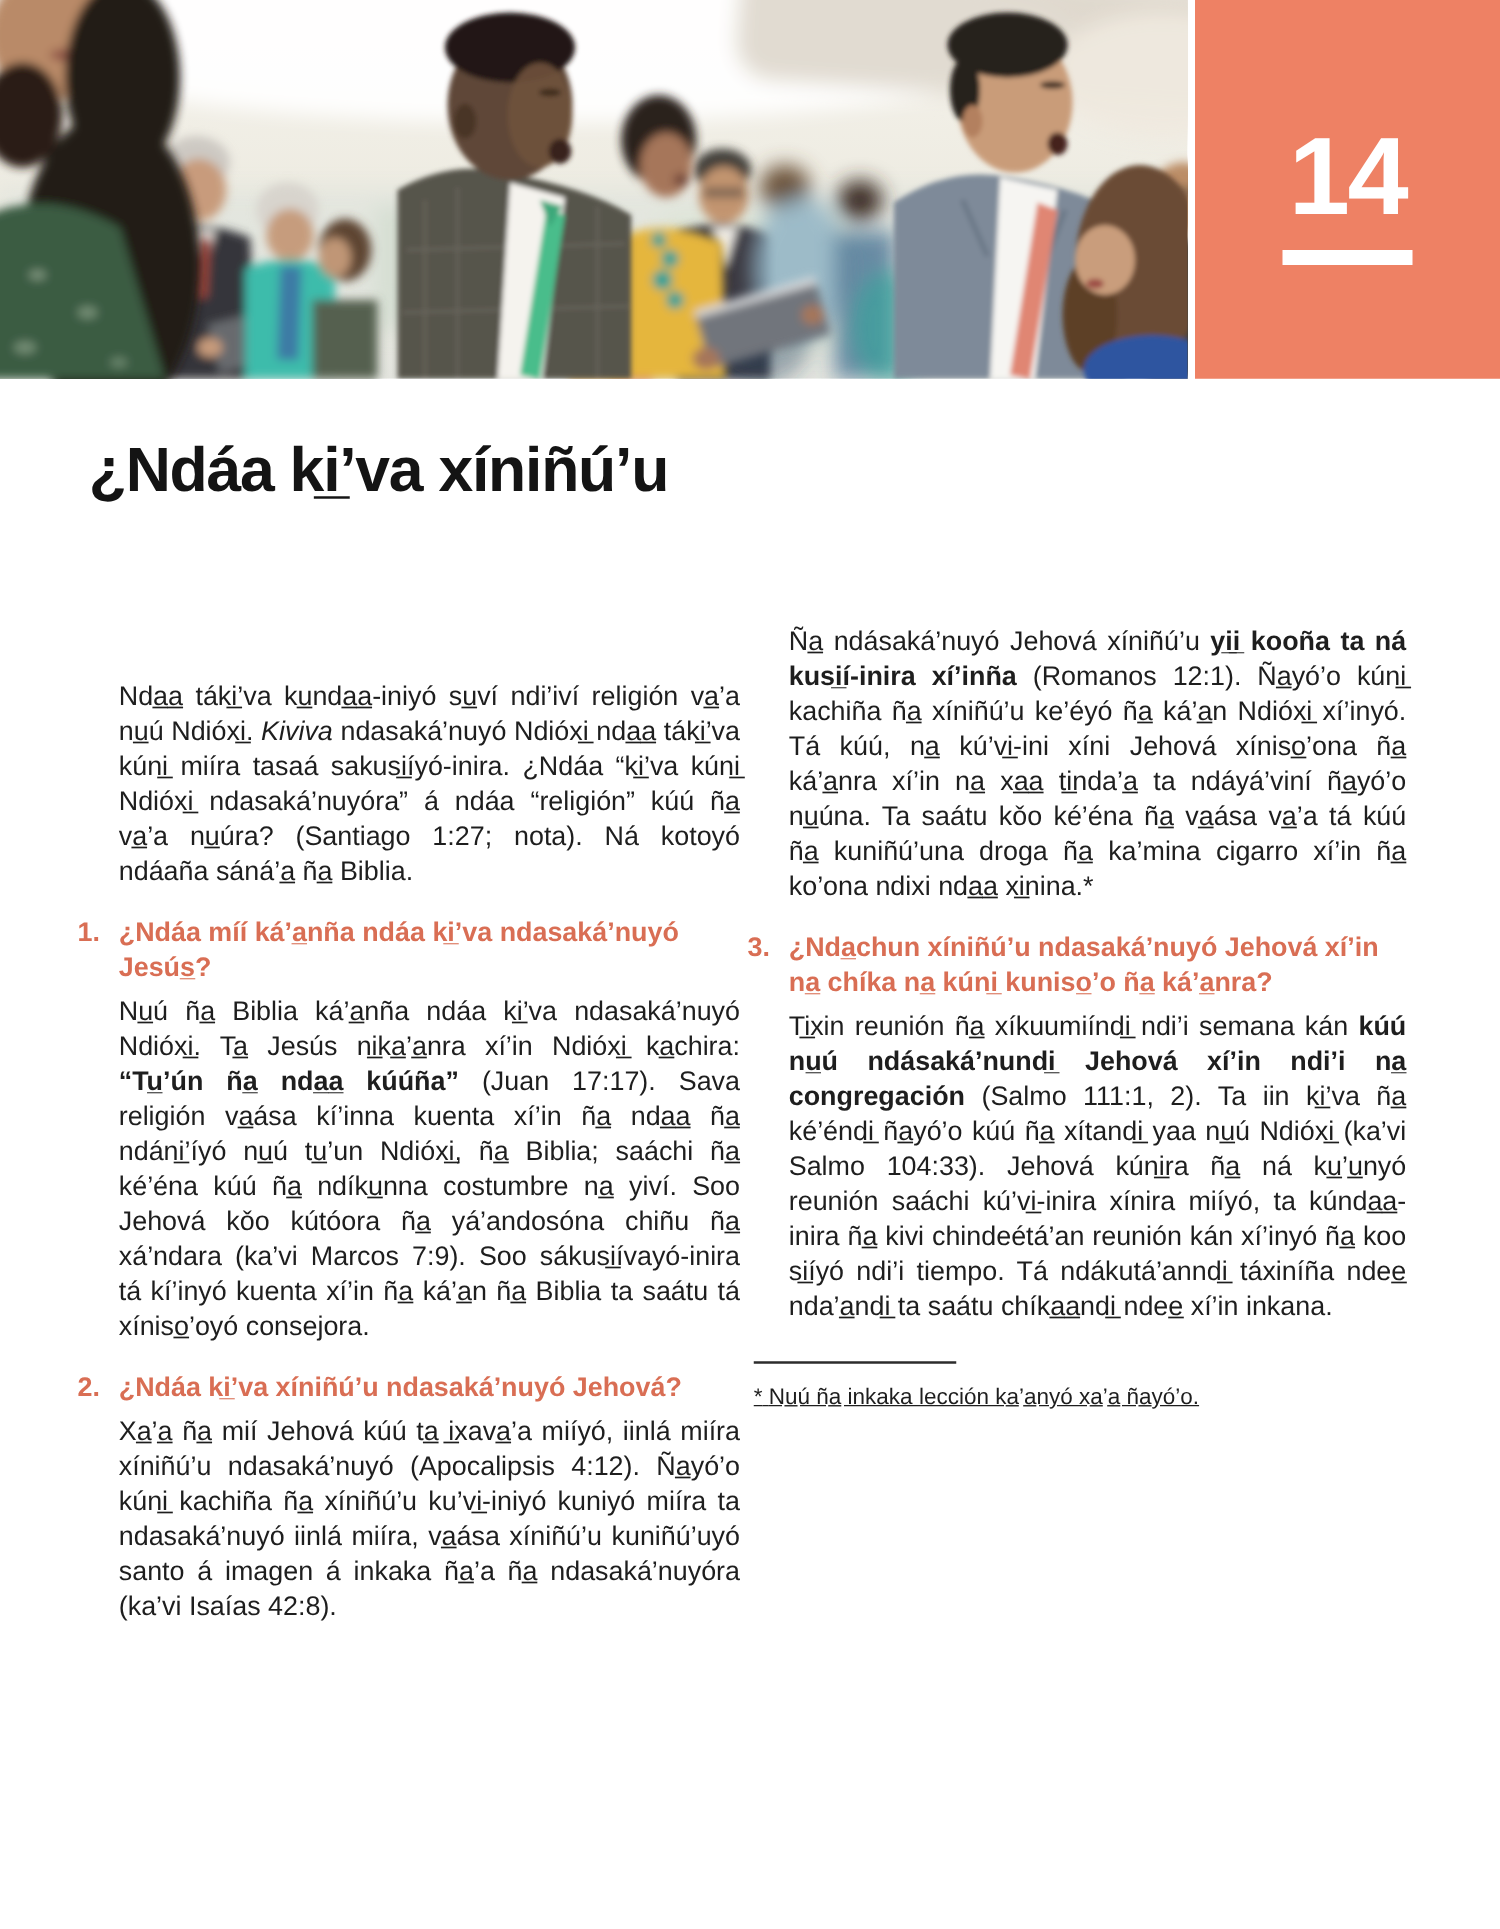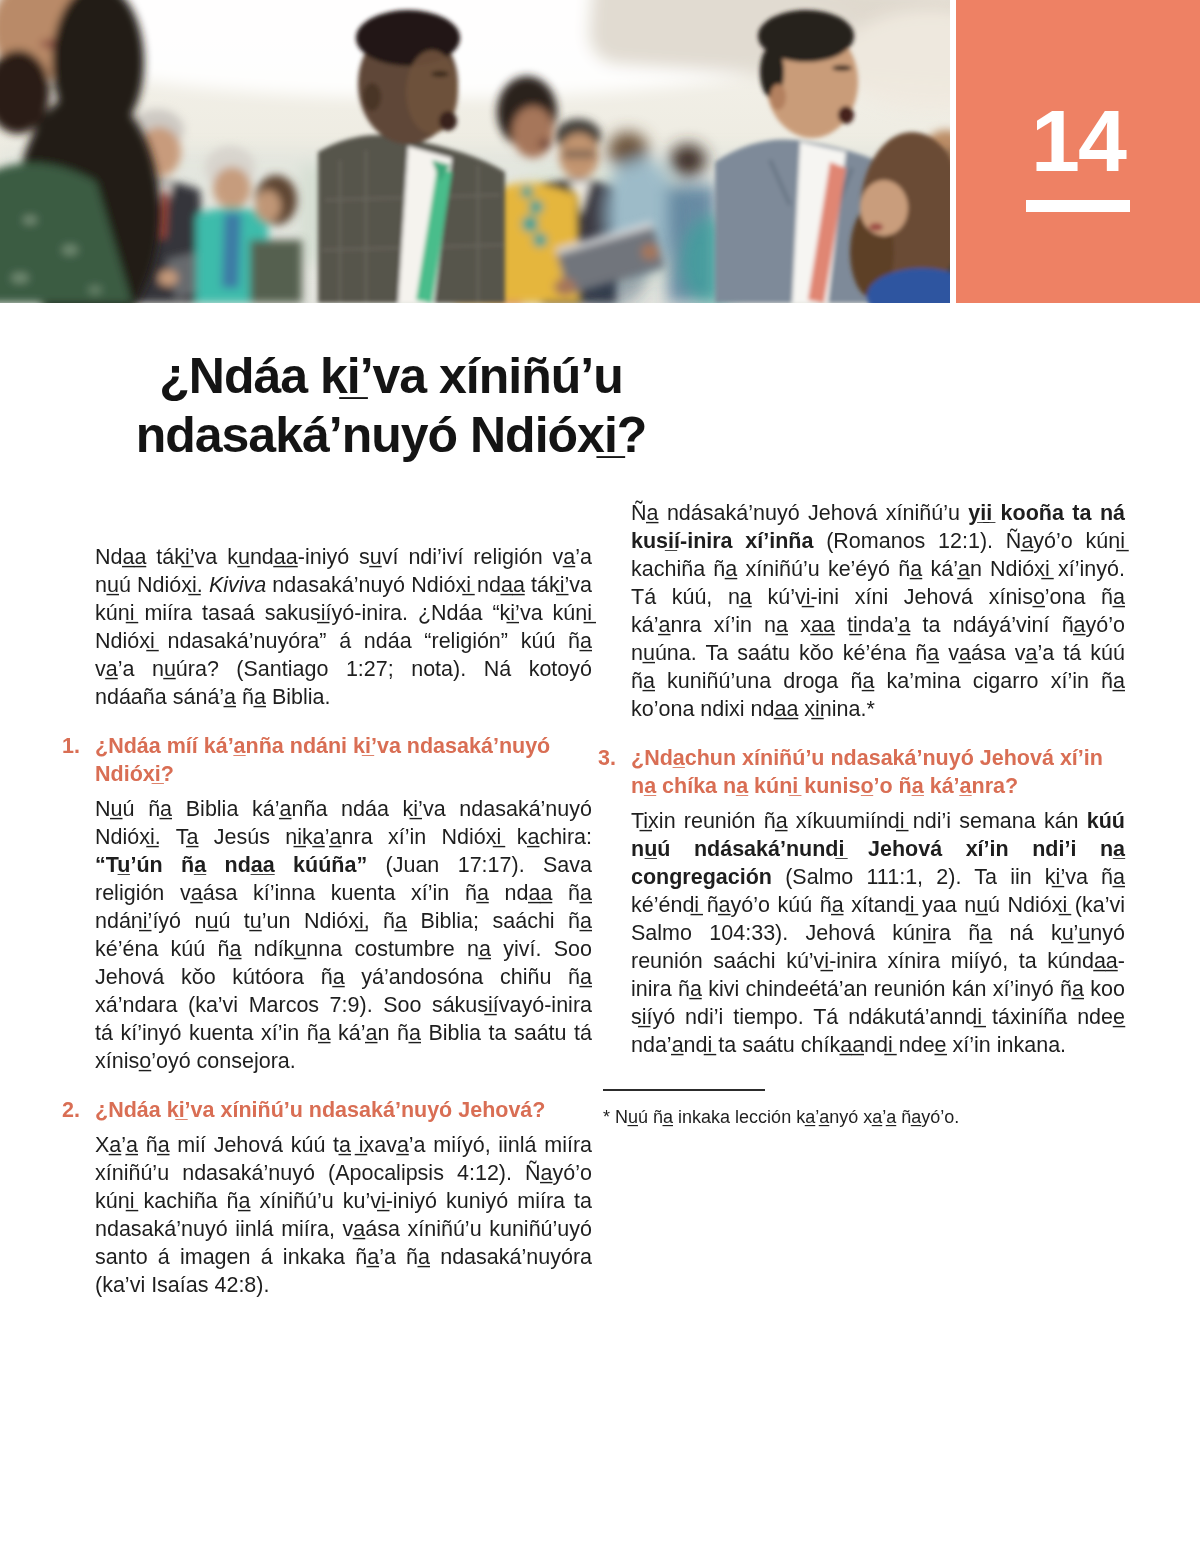--- a/index.html
+++ b/index.html
@@ -6,32 +6,32 @@
   :root{--accent:#ee8164;--qcolor:#d96e54;}
   .page{position:relative;width:1200px;height:1543px;background:#fff;overflow:hidden;
         font-family:"Liberation Sans","DejaVu Sans",sans-serif;color:#1e1e1e;padding-left:46px;}
   .photo{position:absolute;left:0;top:0;width:950px;height:303px;overflow:hidden;}
   .photo svg{display:block;}
   .badge{position:absolute;left:956px;top:0;width:244px;height:303px;background:var(--accent);}
   .lesson-number{position:absolute;top:97px;left:0;width:100%;text-align:center;
         font-size:88px;line-height:88px;font-weight:700;color:#ffffff;letter-spacing:-2px;}
   .lesson-underline{position:absolute;top:200px;left:70px;width:104px;height:12px;background:#ffffff;}
   .title{position:absolute;left:71px;top:347px;margin:0;width:640px;
-        font-size:50px;line-height:59px;font-weight:700;letter-spacing:-1px;color:#141414;text-align:center;}
+        font-size:50px;line-height:59px;font-weight:700;letter-spacing:-1px;color:#141414;}
   .col{position:absolute;top:499px;font-size:21.5px;line-height:28px;}
   .col1{left:62px;width:530px;margin-top:44px;}
   .col2{left:598px;width:527px;}
   p.body{margin:0 0 0 33px;text-align:justify;}
   .question{margin-top:21px;}
   .qhead{display:flex;font-weight:700;color:var(--qcolor);margin:0 0 7px 0;text-align:left;}
   .qnum{flex:0 0 33px;}
   .qtext{flex:1;}
   .b{font-weight:700;}
   .i{font-style:italic;}
-  .footnote{margin:30px 0 0 5px;font-size:18px;line-height:23px;}
+  .footnote{margin:30px 0 0 5px;font-size:18px;line-height:23px;text-decoration:underline;}
   .fn-rule{width:162px;height:2px;background:#2c2c2c;margin-bottom:15px;}
   .fn-text{margin:0;padding-left:17px;text-indent:-17px;}
 </style>
 </head>
 <body>
 
 <div class="page">
 
   <div class="photo">
     <svg width="950" height="303" viewBox="0 0 950 303" xmlns="http://www.w3.org/2000/svg">
@@ -175,29 +175,29 @@
         <ellipse cx="95" cy="290" rx="7" ry="4" fill="#dfe7d2" opacity="0.3"></ellipse>
       </g>
     </svg>
   </div>
 
   <div class="badge">
     <div class="lesson-number">14</div>
     <div class="lesson-underline"></div>
   </div>
 
-  <h1 class="title"><span>¿Ndáa ki̲’va xíniñú’u</span><br><span>ndasaká’nuyó Ndióxi̲?</span></h1>
+  <h1 class="title"><span>¿Ndáa ki̲’va xíniñú’u</span><br></h1>
 
   <div class="col col1">
     <p class="body intro"><span>Nda̲a̲ táki̲’va ku̲nda̲a̲-iniyó su̲ví ndi’iví religión va̲’a nu̲ú Ndióxi̲. </span><span class="i">Kiviva</span><span> ndasaká’nuyó Ndióxi̲ nda̲a̲ táki̲’va kúni̲ miíra tasaá sakusi̲íyó-inira. ¿Ndáa “ki̲’va kúni̲ Ndióxi̲ ndasaká’nuyóra” á ndáa “religión” kúú ña̲ va̲’a nu̲úra? (Santiago 1:27; nota). Ná kotoyó ndáaña sáná’a̲ ña̲ Biblia.</span></p>
 
     <div class="question">
       <div class="qhead">
         <span class="qnum">1.</span>
-        <span class="qtext">¿Ndáa míí ká’a̲nña ndáni ki̲’va ndasaká’nuyó Ndióxi̲?</span>
+        <span class="qtext">¿Ndáa míí ká’a̲nña ndáa ki̲’va ndasaká’nuyó Jesús̲?</span>
       </div>
       <p class="body"><span>Nu̲ú ña̲ Biblia ká’a̲nña ndáa ki̲’va ndasaká’nuyó Ndióxi̲. Ta̲ Jesús ni̲ka̲’a̲nra xí’in Ndióxi̲ ka̲chira: </span><span class="b">“Tu̲’ún ña̲ nda̲a̲ kúúña”</span><span> (Juan 17:17). Sava religión va̲ása kí’inna kuenta xí’in ña̲ nda̲a̲ ña̲ ndáni̲’íyó nu̲ú tu̲’un Ndióxi̲, ña̲ Biblia; saáchi ña̲ ké’éna kúú ña̲ ndíku̲nna costumbre na̲ yiví. Soo Jehová kǒo kútóora ña̲ yá’andosóna chiñu ña̲ xá’ndara (ka’vi Marcos 7:9). Soo sákusi̲ívayó-inira tá kí’inyó kuenta xí’in ña̲ ká’a̲n ña̲ Biblia ta saátu tá xíniso̲’oyó consejora.</span></p>
     </div>
 
     <div class="question">
       <div class="qhead">
         <span class="qnum">2.</span>
         <span class="qtext">¿Ndáa ki̲’va xíniñú’u ndasaká’nuyó Jehová?</span>
       </div>
       <p class="body"><span>Xa̲’a̲ ña̲ mií Jehová kúú ta̲ i̲xava̲’a miíyó, iinlá miíra xíniñú’u ndasaká’nuyó (Apocalipsis 4:12). Ña̲yó’o kúni̲ kachiña ña̲ xíniñú’u ku’vi̲-iniyó kuniyó miíra ta ndasaká’nuyó iinlá miíra, va̲ása xíniñú’u kuniñú’uyó santo á imagen á inkaka ña̲’a ña̲ ndasaká’nuyóra (ka’vi Isaías 42:8).</span></p>

